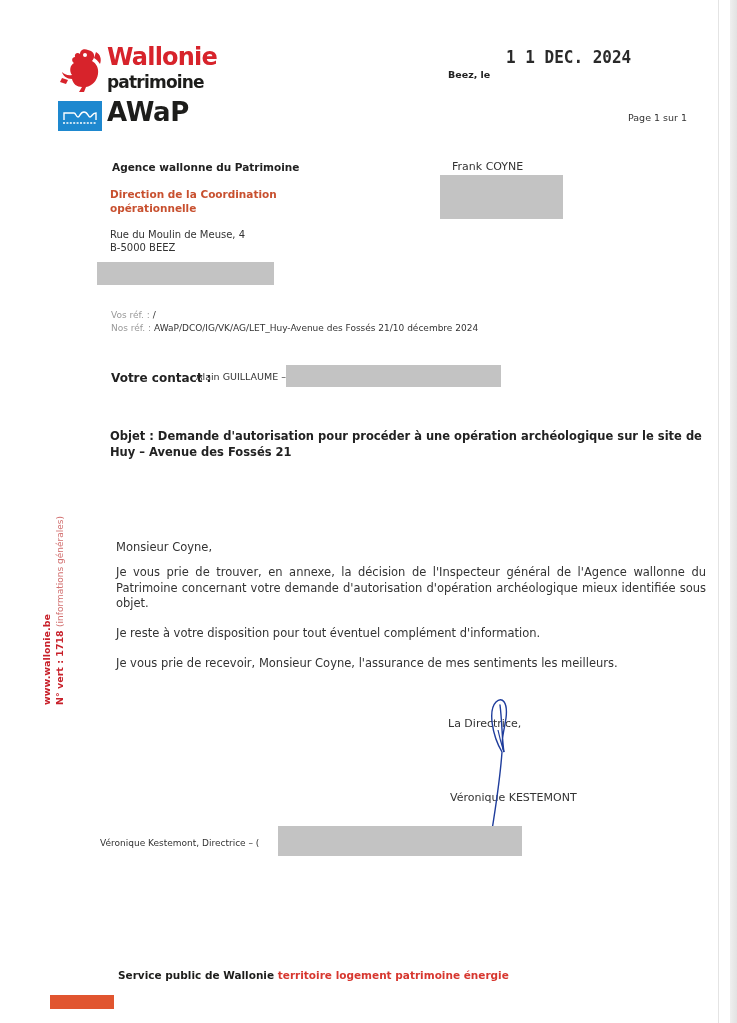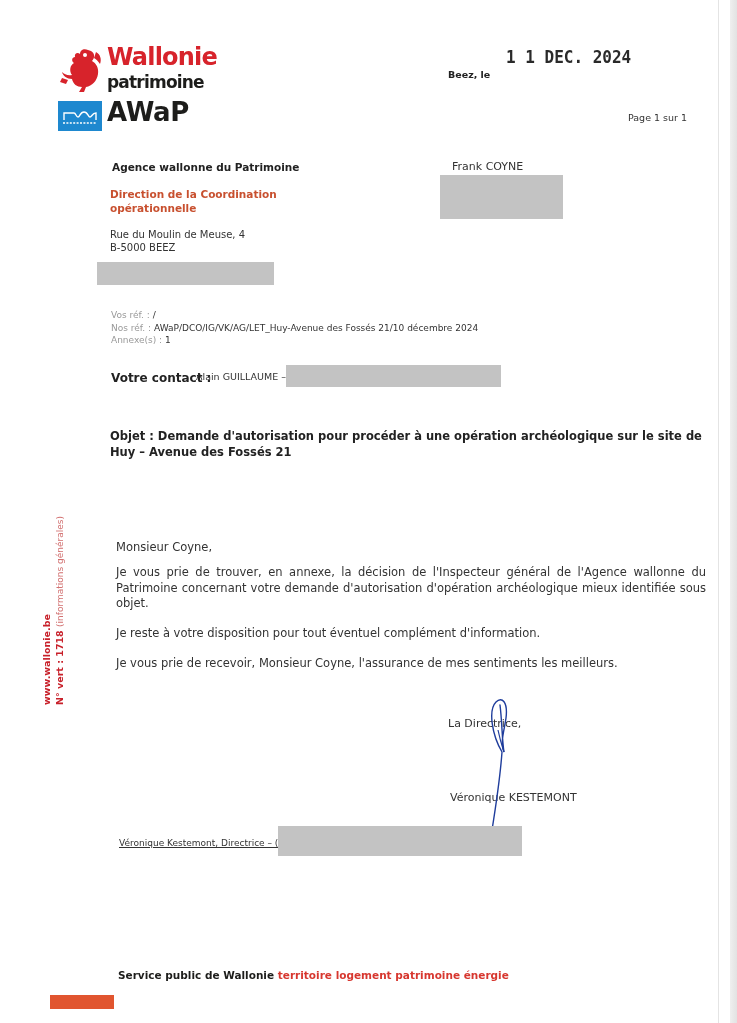--- a/index.html
+++ b/index.html
@@ -42,21 +42,21 @@
   .sidebar-vertical .red { color: #c8202a; font-weight: bold; }
   .sidebar-vertical .faint { color: #d27070; font-weight: normal; font-size: 9px; }
 
   .body-text { position: absolute; left: 116px; width: 590px; font-size: 11.5px; color: #333; line-height: 15.5px; }
   .justify { text-align: justify; text-align-last: left; }
 
   .sig-title { left: 448px; top: 717px; font-size: 11px; color: #333; }
   .sig-name { left: 450px; top: 791px; font-size: 11px; color: #333; }
   .signature { position: absolute; left: 480px; top: 690px; width: 50px; height: 140px; }
 
-  .footer-contact { left: 119px; top: 838px; font-size: 9px; color: #333; text-decoration: underline; }
+  .footer-contact { left: 100px; top: 838px; font-size: 9px; color: #333; }
 
   .footer-brand { left: 118px; top: 969px; font-size: 10.5px; font-weight: bold; color: #1d1d1b; }
   .footer-brand .tag { color: #d7372f; }
   .footer-bar { position: absolute; left: 50px; top: 995px; width: 64px; height: 14px; background: #e1552f; }
 </style>
 </head>
 <body>
 
 <div class="page-edge-1"></div>
 <div class="page-edge-2"></div>
@@ -92,21 +92,20 @@
   <div>B-5000 BEEZ</div>
 </div>
 <div class="redact" style="left:97px; top:262px; width:177px; height:23px;"></div>
 
 <span class="abs recipient-name">Frank COYNE</span>
 <div class="redact" style="left:440px; top:175px; width:123px; height:44px;"></div>
 
 <div class="abs refs">
   <div><span class="faint">Vos réf. :</span> <span>/</span></div>
   <div><span class="faint">Nos réf. :</span> <span>AWaP/DCO/IG/VK/AG/LET_Huy-Avenue des Fossés 21/10 décembre 2024</span></div>
-  <div><span class="faint">Annexe(s) :</span> <span>1</span></div>
 </div>
 <span class="abs contact-label">Votre contact :</span>
 <span class="abs contact-name">Alain GUILLAUME –</span>
 <div class="redact" style="left:286px; top:365px; width:215px; height:22px;"></div>
 
 <div class="abs subject">Objet : Demande d'autorisation pour procéder à une opération archéologique sur le site de Huy – Avenue des Fossés 21</div>
 
 <div class="sidebar-vertical">
   <div class="red">www.wallonie.be</div>
   <div class="red"><span>N° vert : 1718</span> <span class="faint">(informations générales)</span></div>

